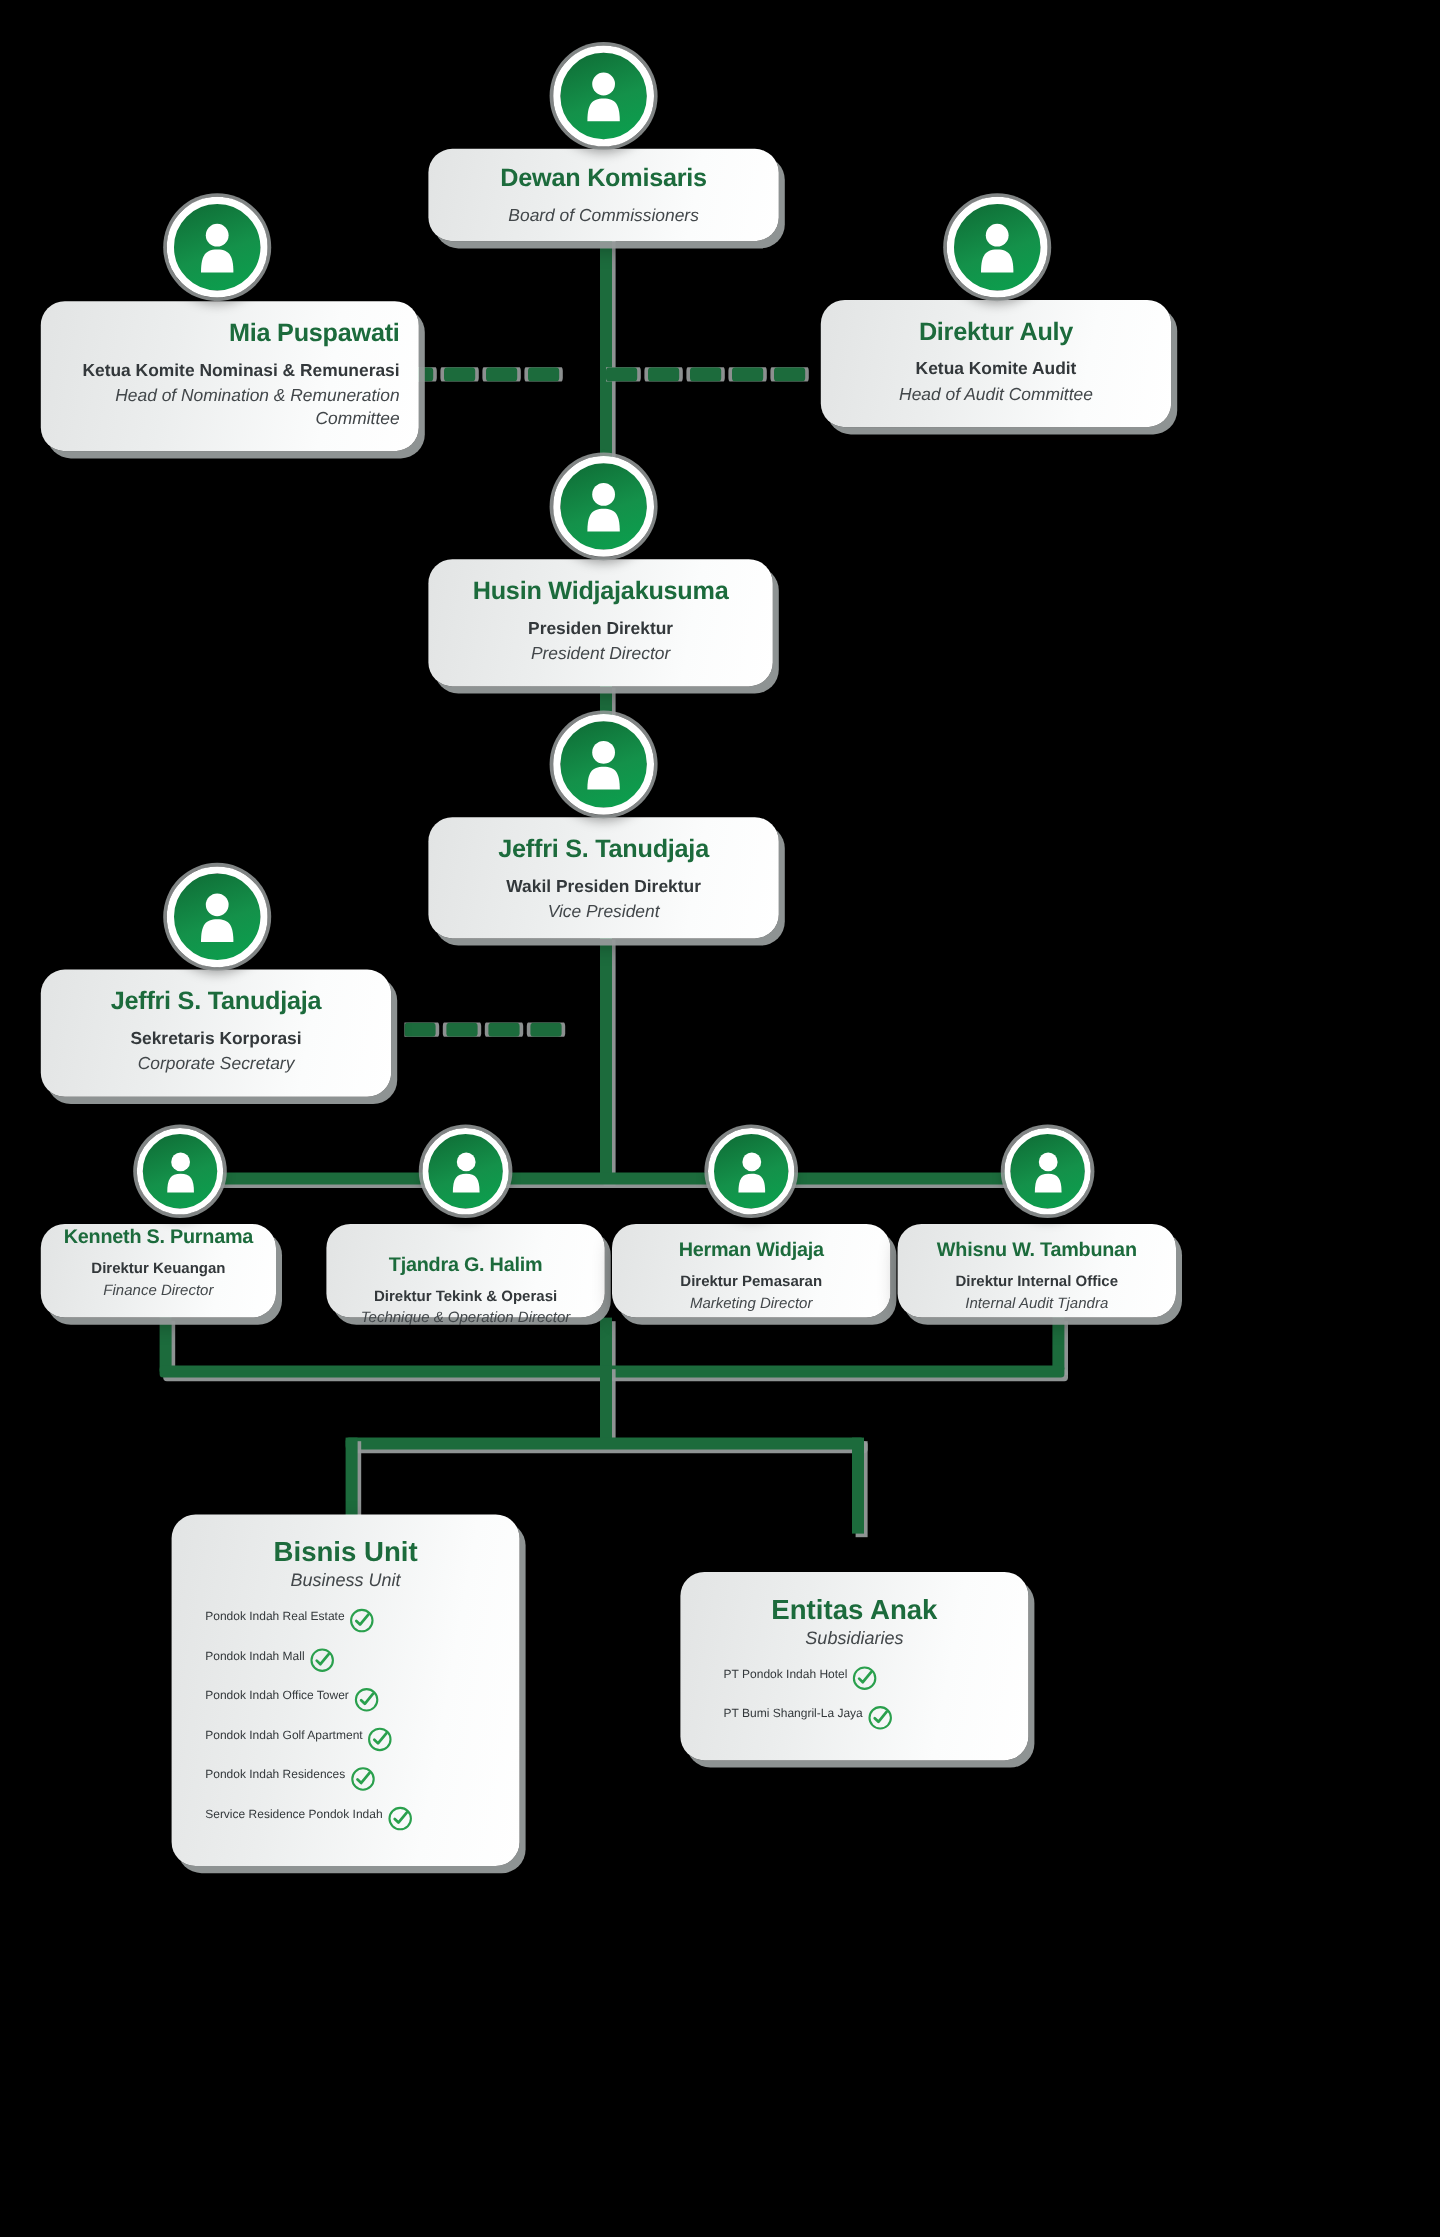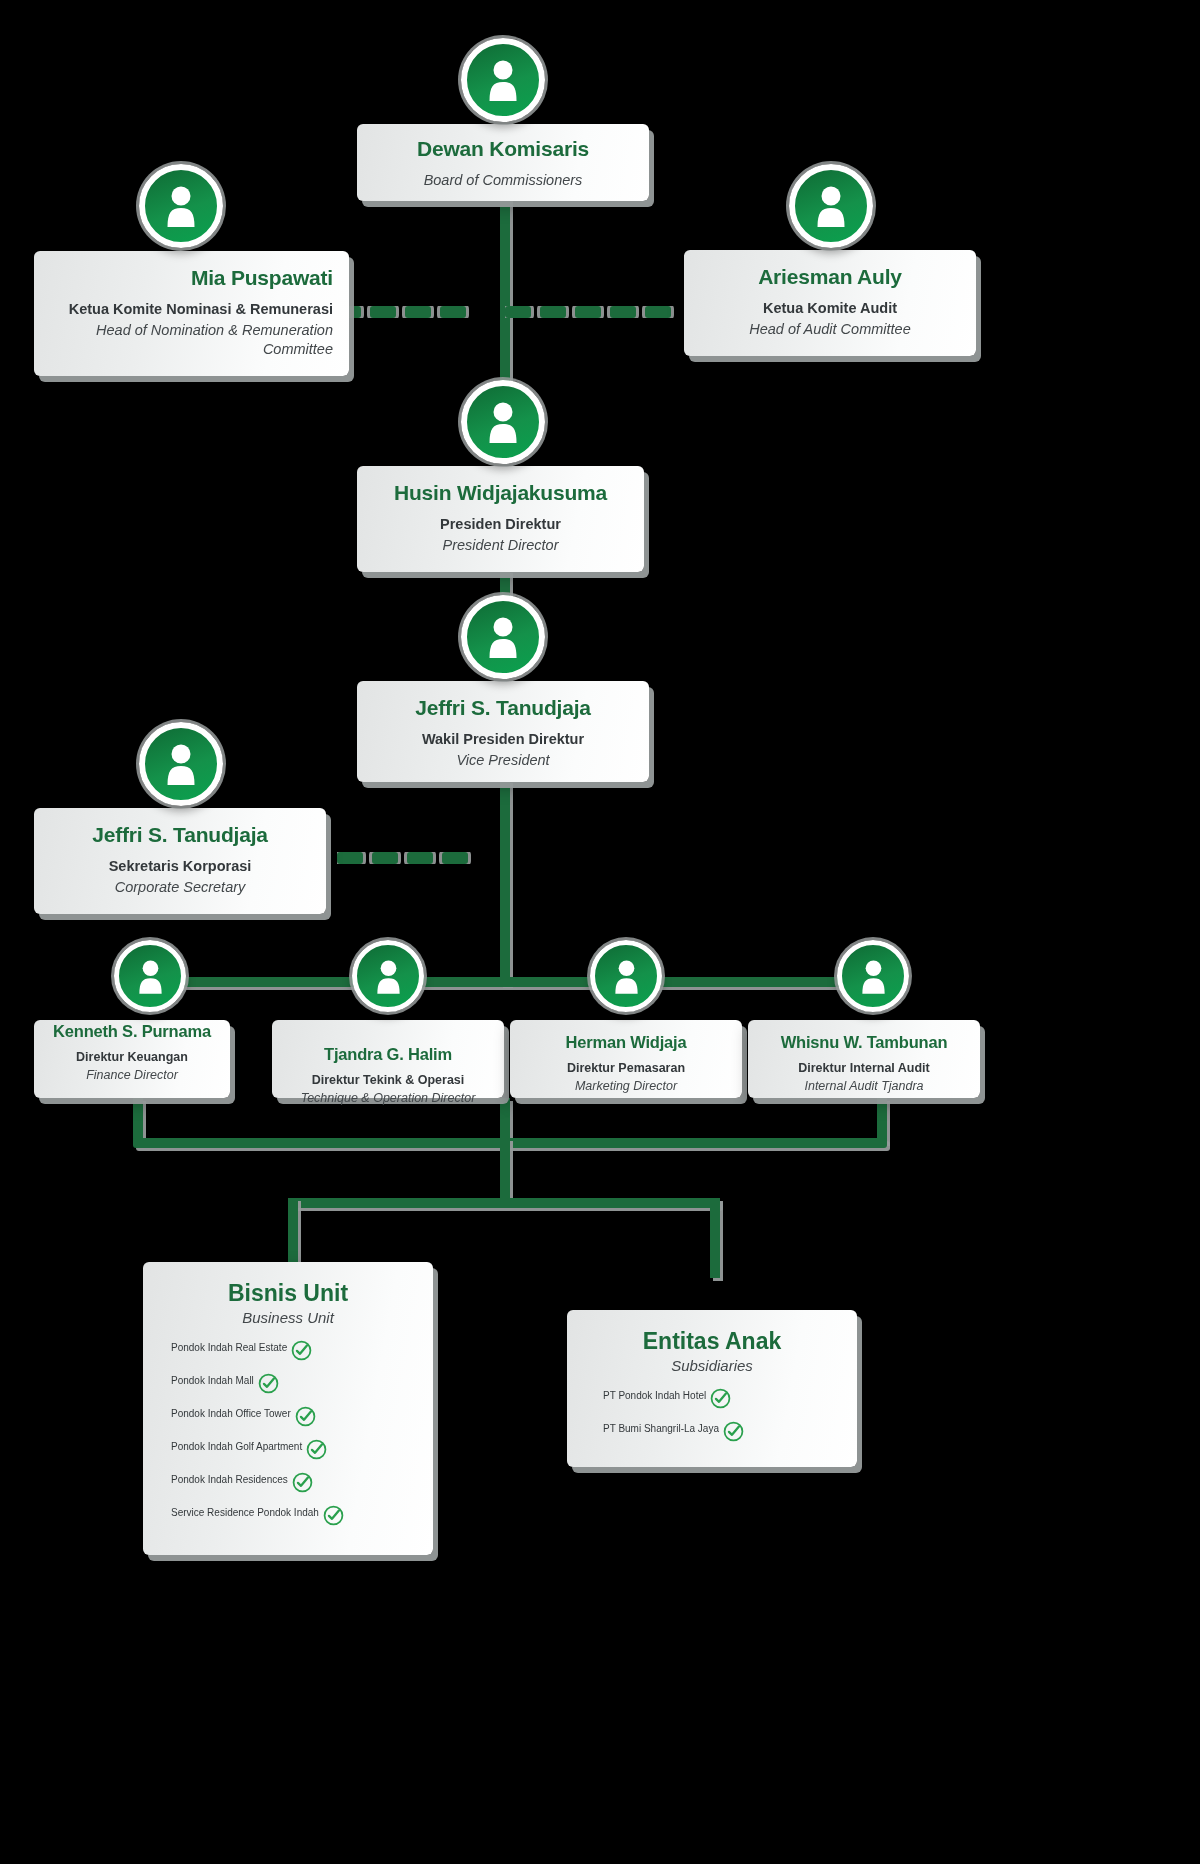--- a/index.html
+++ b/index.html
@@ -50,21 +50,21 @@
     box-shadow: 0 0 0 3px rgba(150,155,155,0.85), 0 5px 10px rgba(0,0,0,0.35);
     z-index: 5;
     display: flex; align-items: center; justify-content: center;
   }
   .avatar svg { width: 40px; height: 44px; display: block; }
 
   
   .card {
     position: absolute;
     background: linear-gradient(100deg, #e2e4e4 0%, #eceeee 35%, #fbfcfc 75%, #ffffff 100%);
-    border-radius: 6px;
+    border-radius: 20px;
     box-shadow: 5px 6px 0 0 rgba(150,155,155,0.95), 0 6px 16px rgba(0,0,0,0.30);
     z-index: 4;
     padding: 14px 16px 16px;
     text-align: center;
   }
   .nm {
     color: #1c6b3c;
     font-weight: bold;
     font-size: 21px;
     line-height: 1.25;
@@ -220,21 +220,21 @@
     <div class="tt">Board of Commissioners</div>
   </div>
 
   <div class="card" style="left:34px; top:251px; width:315px; height:125px;text-align:right;">
     <div class="nm">Mia Puspawati</div>
     <div class="ti">Ketua Komite Nominasi &amp; Remunerasi</div>
     <div class="tt">Head of Nomination &amp; Remuneration Committee</div>
   </div>
 
   <div class="card" style="left:684px; top:250px; width:292px; height:106px;">
-    <div class="nm">Ariesman Auly</div>
+    <div class="nm">Direktur Auly</div>
     <div class="ti">Ketua Komite Audit</div>
     <div class="tt">Head of Audit Committee</div>
   </div>
 
   <div class="card" style="left:357px; top:466px; width:287px; height:106px;">
     <div class="nm">Husin Widjajakusuma</div>
     <div class="ti">Presiden Direktur</div>
     <div class="tt">President Director</div>
   </div>
 
@@ -263,21 +263,21 @@
   </div>
 
   <div class="card small" style="left:510px; top:1020px; width:232px; height:78px; padding:12px 8px;">
     <div class="nm">Herman Widjaja</div>
     <div class="ti">Direktur Pemasaran</div>
     <div class="tt">Marketing Director</div>
   </div>
 
   <div class="card small" style="left:748px; top:1020px; width:232px; height:78px; padding:12px 6px;">
     <div class="nm">Whisnu W. Tambunan</div>
-    <div class="ti">Direktur Internal Audit</div>
+    <div class="ti">Direktur Internal Office</div>
     <div class="tt">Internal Audit Tjandra</div>
   </div>
 
   <div class="card group" style="left:143px; top:1262px; width:290px; height:293px; padding:18px 10px 22px;">
     <div class="gt">Bisnis Unit</div>
     <div class="gs">Business Unit</div>
     <ul>
       <li>
         <span class="lbl">Pondok Indah Real Estate</span>
         <span class="chk">

